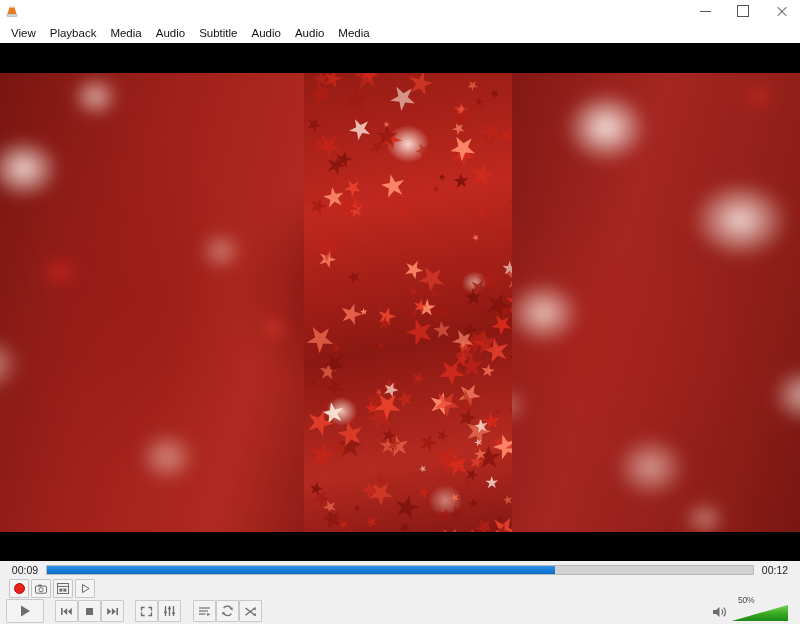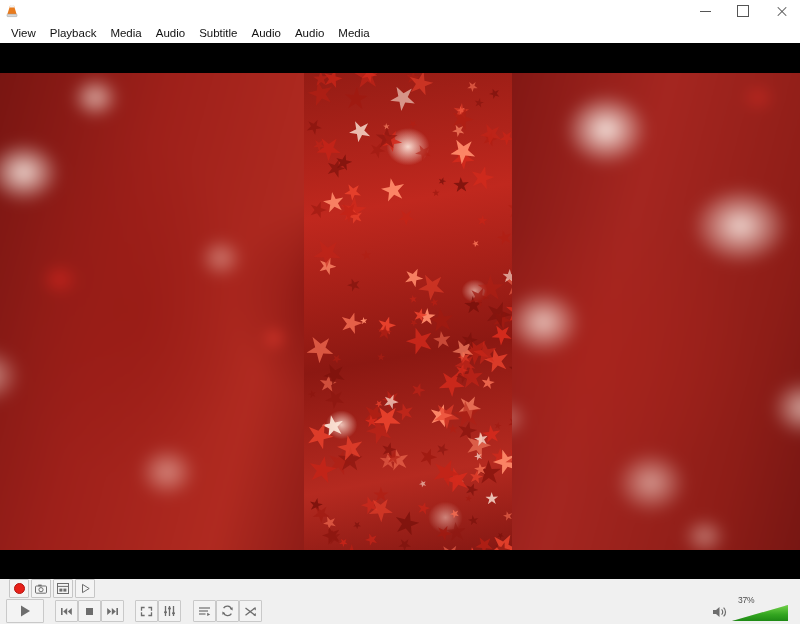--- a/index.html
+++ b/index.html
@@ -848,20 +848,27 @@
               <span class="star" style="--c:#d32a1c"></span>
             </span>
             <span class="starbox" style="left:74.72%;top:60.39%;width:24.7px;height:24.7px;transform:rotate(283.8deg);opacity:0.68">
               <span class="star" style="--c:#c42418"></span>
             </span>
           </div>
       </div>
     </div>
   </div>
 
+  <div class="seek-row">
+    <div class="time-label">00:09</div>
+    <div class="seek-track">
+      <div class="seek-fill" id="seekfill" style="width: 72%; background: linear-gradient(rgb(47, 150, 232) 0%, rgb(21, 121, 214) 60%, rgb(13, 108, 196) 100%);"></div>
+    </div>
+    <div class="time-label">00:12</div>
+  </div>
 
   <div class="extra-row">
     <div class="sm-btn">
       <span class="rec-dot"></span>
     </div>
     <div class="sm-btn">
       <svg width="12" height="10" viewBox="0 0 12 10" aria-hidden="true">
         <rect x="0.5" y="2" width="11" height="7.2" rx="1" fill="none" stroke="#6d6d6d" stroke-width="1"></rect>
         <rect x="3.2" y="0.6" width="3.4" height="1.6" fill="#6d6d6d"></rect>
         <circle cx="6" cy="5.7" r="2.1" fill="none" stroke="#6d6d6d" stroke-width="1"></circle>
@@ -962,18 +969,18 @@
       <div class="vol-icon">
         <svg width="16" height="14" viewBox="0 0 16 14" aria-hidden="true">
           <polygon points="1,5 4,5 7.5,2 7.5,12 4,9 1,9" fill="#6d6d6d"></polygon>
           <path d="M9.6 4.4 A3.6 3.6 0 0 1 9.6 9.6" fill="none" stroke="#6d6d6d" stroke-width="1.2"></path>
           <path d="M11.6 2.6 A6 6 0 0 1 11.6 11.4" fill="none" stroke="#6d6d6d" stroke-width="1.2"></path>
         </svg>
       </div>
       <div class="vol-slider">
         <div class="vol-tri-bg"></div>
         <div class="vol-tri-fill" id="volfill" style="width: 100%;"></div>
-        <div class="vol-pct">37%</div>
+        <div class="vol-pct">50%</div>
       </div>
     </div>
   </div>
 
 </div>
 
 </body></html>

